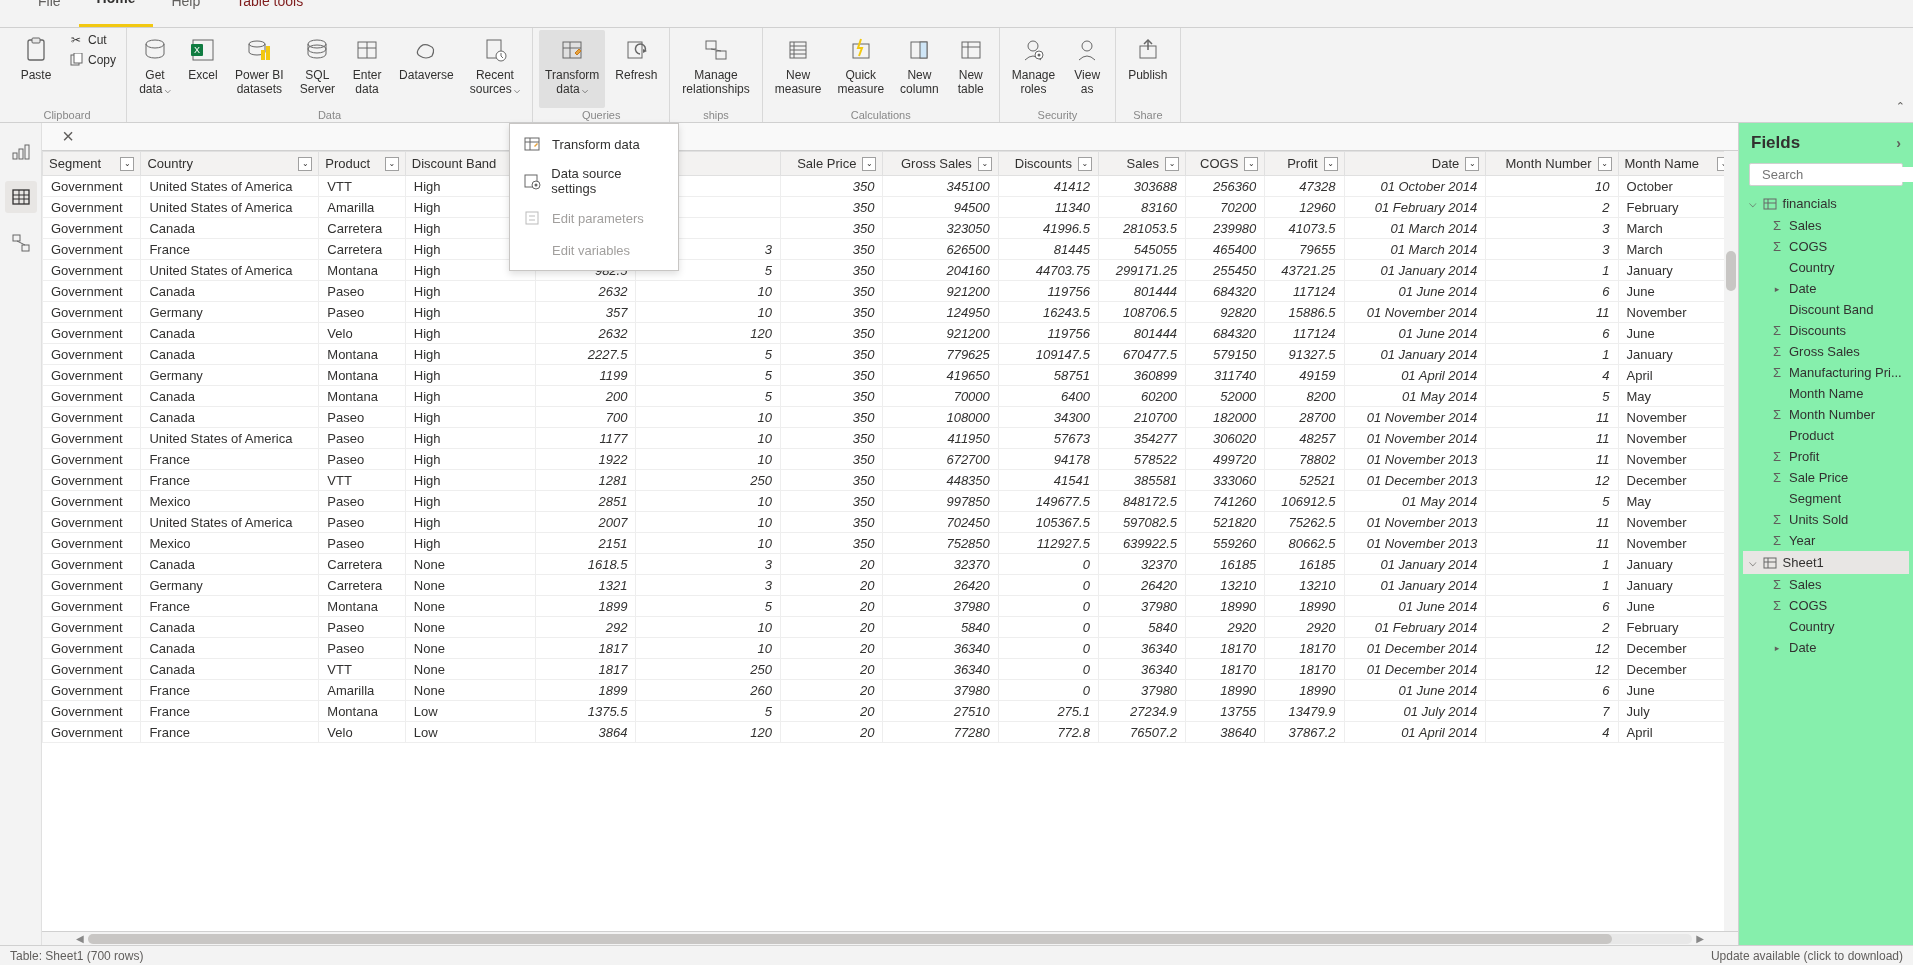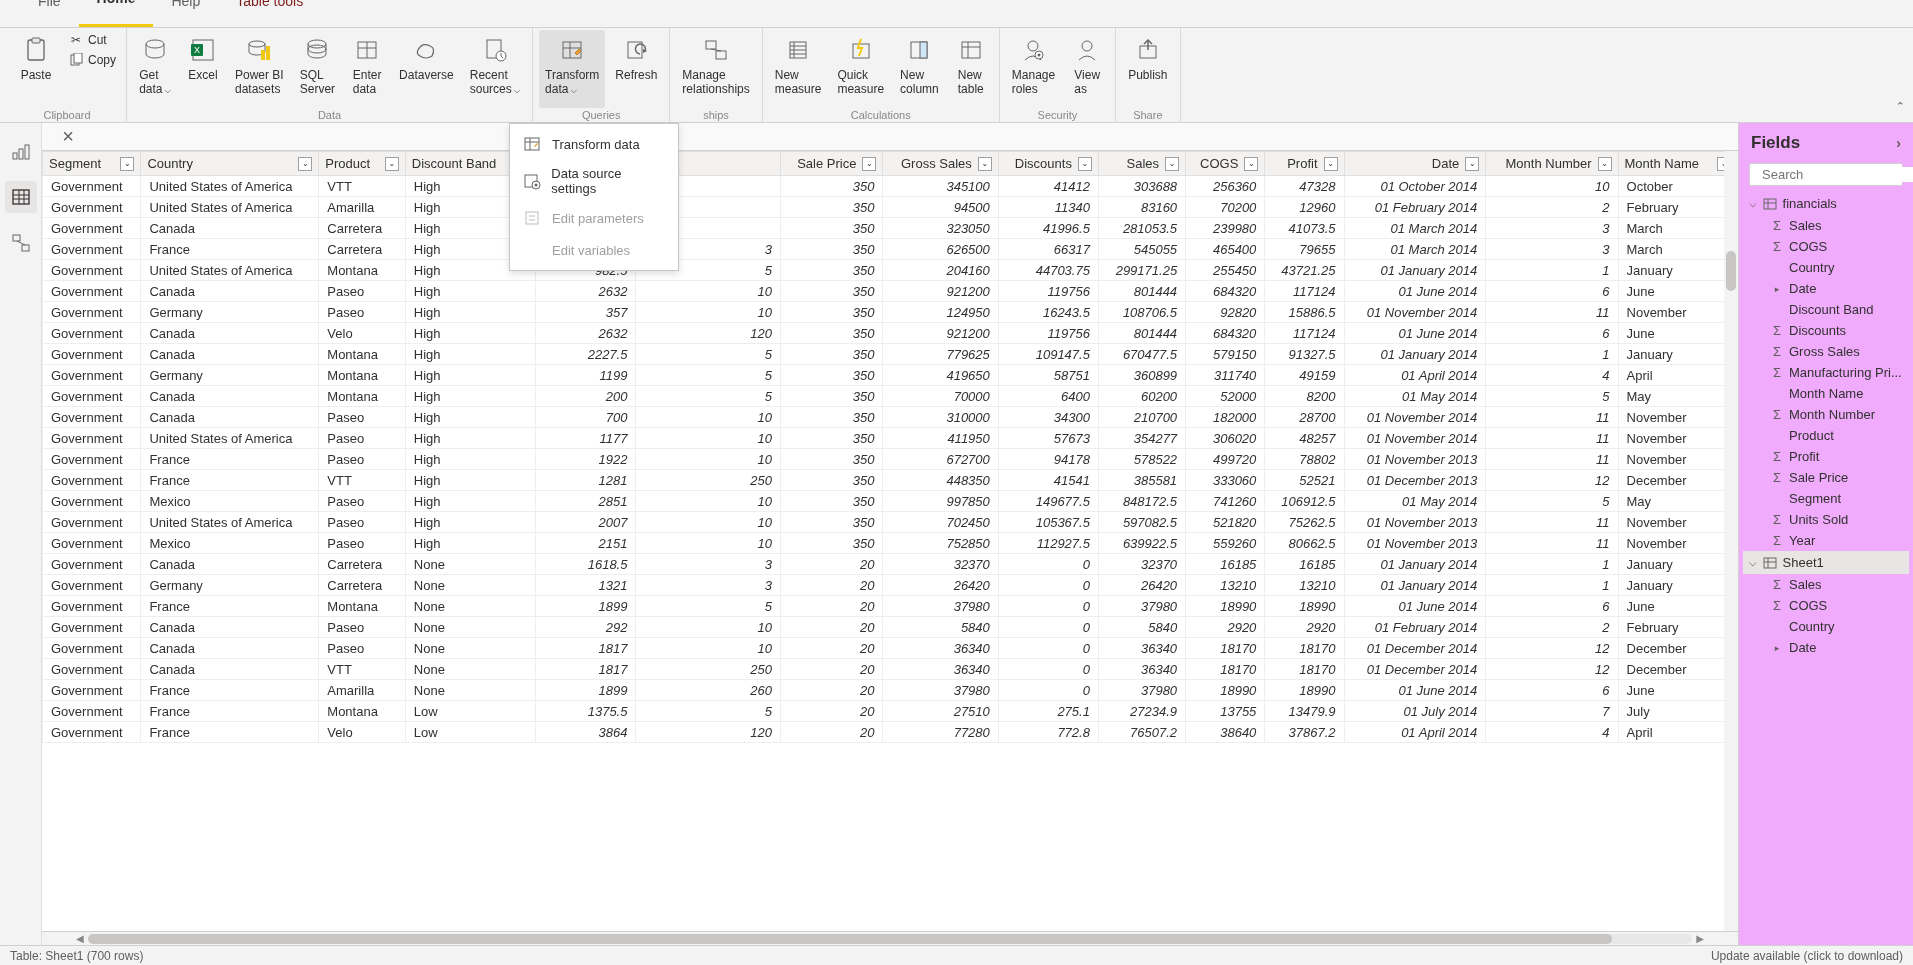--- a/index.html
+++ b/index.html
@@ -10,21 +10,21 @@
     .top-tab.active { border-bottom: 3px solid #f2c811; font-weight: 600; color: #323130; }
     .top-tab.gold { color: #323130; }
     
     .ribbon { display: flex; background: #f3f3f3; height: 95px; border-bottom: 1px solid #d0d0d0; padding: 0 8px; }
     .ribbon-group { display: flex; flex-direction: column; border-right: 1px solid #d8d8d8; padding: 2px 6px 0; }
     .ribbon-group-items { display: flex; flex: 1; gap: 4px; }
     .ribbon-group-label { text-align: center; font-size: 11px; color: #888; padding: 1px 0; }
     .ribbon-btn { display: flex; flex-direction: column; align-items: center; justify-content: flex-start; padding: 4px 6px; cursor: pointer; min-width: 40px; border-radius: 2px; }
     .ribbon-btn.active { background: #e0e0e0; }
     .ribbon-icon { width: 32px; height: 32px; display: flex; align-items: center; justify-content: center; margin-bottom: 2px; }
-    .ribbon-btn-label { font-size: 12px; text-align: left; line-height: 1.2; white-space: pre; }
+    .ribbon-btn-label { font-size: 12px; text-align: center; line-height: 1.2; white-space: pre; }
     .small-btn { display: flex; align-items: center; padding: 2px 4px; font-size: 12px; cursor: pointer; }
     .small-icon { width: 16px; height: 16px; margin-right: 4px; display: inline-flex; align-items: center; justify-content: center; }
     .clipboard-small { display: flex; flex-direction: column; margin-left: 2px; }
     
     .collapse-caret { position: absolute; right: 8px; top: 100px; font-size: 11px; color: #605e5c; cursor: pointer; }
     
     .main { display: flex; height: calc(100% - 123px - 20px); position: relative; }
     
     .left-rail { width: 42px; background: #f3f3f3; display: flex; flex-direction: column; padding-top: 12px; gap: 14px; align-items: center; border-right: 1px solid #e0e0e0; }
     .rail-btn { width: 32px; height: 32px; display: flex; align-items: center; justify-content: center; cursor: pointer; border-radius: 3px; }
@@ -52,21 +52,21 @@
     
     .hscroll { height: 14px; border-top: 1px solid #d0d0d0; display: flex; align-items: center; padding: 0 30px; background: #f3f3f3; }
     .hscroll-track { flex: 1; height: 10px; background: #e8e8e8; border-radius: 5px; position: relative; }
     .hscroll-thumb { position: absolute; left: 0; width: 95%; height: 10px; background: #c8c6c4; border-radius: 5px; }
     .hscroll-arrow { color: #888; font-size: 10px; cursor: pointer; padding: 0 4px; }
     
     .vscroll { position: absolute; right: 0; top: 28px; width: 14px; bottom: 14px; background: #f3f3f3; display: flex; flex-direction: column; }
     .vscroll-track { flex: 1; position: relative; }
     .vscroll-thumb { position: absolute; top: 100px; width: 10px; height: 40px; left: 2px; background: #c8c6c4; border-radius: 5px; }
     
-    .fields-pane { width: 175px; background: #f0abfc; border-left: 1px solid #d0d0d0; display: flex; flex-direction: column; }
+    .fields-pane { width: 175px; background: #86efac; border-left: 1px solid #d0d0d0; display: flex; flex-direction: column; }
     .fields-header { display: flex; align-items: center; justify-content: space-between; padding: 10px 12px 4px; font-size: 17px; font-weight: 600; }
     .fields-search { margin: 6px 10px; display: flex; align-items: center; background: #fff; border: 1px solid #d0d0d0; border-radius: 2px; padding: 3px 6px; }
     .fields-search input { border: none; outline: none; font-size: 13px; flex: 1; margin-left: 6px; }
     .fields-list { flex: 1; overflow-y: auto; padding: 0 4px; }
     .field-table-row { display: flex; align-items: center; padding: 4px 6px; cursor: pointer; font-size: 13px; }
     .field-item { display: flex; align-items: center; padding: 3px 6px 3px 26px; cursor: pointer; font-size: 13px; }
     .chevron { font-size: 10px; margin-right: 6px; color: #605e5c; }
     .tbl-icon { width: 14px; height: 14px; margin-right: 6px; }
     .sigma { width: 16px; text-align: center; margin-right: 4px; font-size: 13px; color: #605e5c; }
     
@@ -559,21 +559,21 @@
             </tr>
             <tr>
               <td>Government</td>
               <td>France</td>
               <td>Carretera</td>
               <td>High</td>
               <td class="num">1790</td>
               <td class="num">3</td>
               <td class="num">350</td>
               <td class="num">626500</td>
-              <td class="num">66317</td>
+              <td class="num">81445</td>
               <td class="num">545055</td>
               <td class="num">465400</td>
               <td class="num">79655</td>
               <td class="num">01 March 2014</td>
               <td class="num">3</td>
               <td>March</td>
             </tr>
             <tr>
               <td>Government</td>
               <td>United States of America</td>
@@ -694,21 +694,21 @@
               <td>May</td>
             </tr>
             <tr>
               <td>Government</td>
               <td>Canada</td>
               <td>Paseo</td>
               <td>High</td>
               <td class="num">700</td>
               <td class="num">10</td>
               <td class="num">350</td>
-              <td class="num">310000</td>
+              <td class="num">108000</td>
               <td class="num">34300</td>
               <td class="num">210700</td>
               <td class="num">182000</td>
               <td class="num">28700</td>
               <td class="num">01 November 2014</td>
               <td class="num">11</td>
               <td>November</td>
             </tr>
             <tr>
               <td>Government</td>

